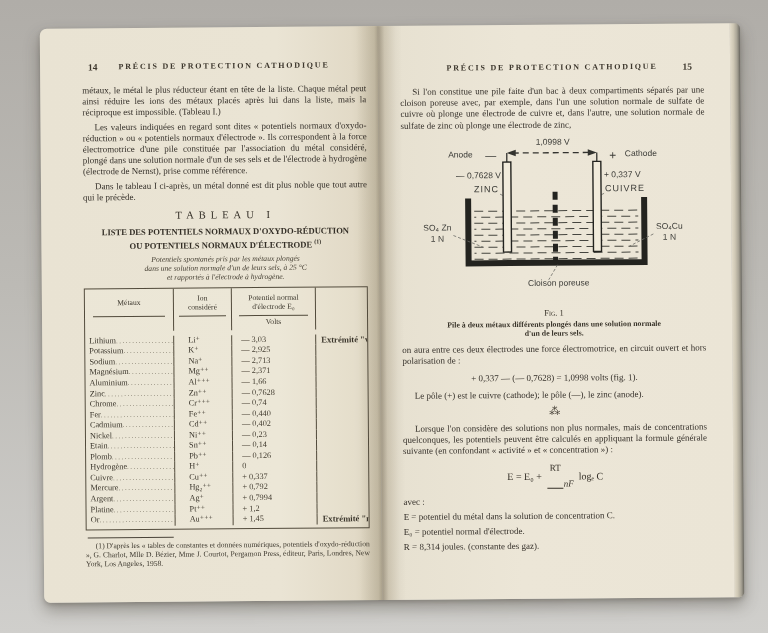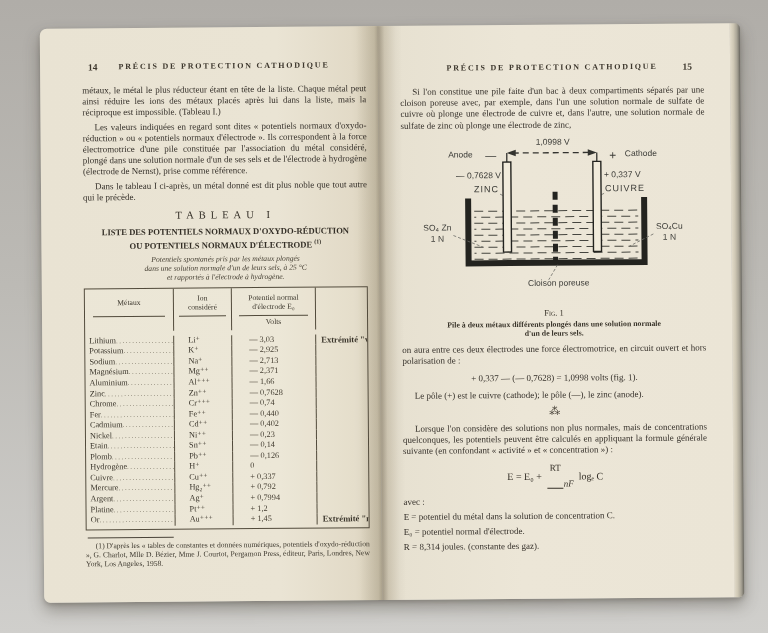--- a/index.html
+++ b/index.html
@@ -38,21 +38,21 @@
   .hc .lbls{height:22px;display:flex;flex-direction:column;justify-content:center;}
   .hc .hrule{width:82%;border-top:.9px solid #524b3c;margin-top:1px;}
   .hc .unit{height:12px;padding-top:2px;}
   .c2,.c3,.c4{border-left:1px solid #524b3c;}
   .thead-row{padding-bottom:2px;}
   .tc{box-sizing:border-box;font-size:8.3px;line-height:10.55px;color:#3a352b;white-space:nowrap;overflow:hidden;}
   .tc.m{display:flex;padding-left:4px;}
   .leader{flex:1;overflow:hidden;white-space:nowrap;color:#5a5344;}
   .leader::after{content:"..........................";letter-spacing:1.5px;font-size:7px;}
   .tc.i{padding-left:14px;}
-  .tc.v{padding-left:17px;color:#433d31;}
+  .tc.v{padding-left:9px;color:#433d31;}
   .tc.n{padding-left:5px;font-size:8.6px;font-weight:bold;}
   .trow-wrap{padding:3px 0 3px 0;}
   .fnrule{width:86px;border-top:1px solid #4a443a;margin:7px 0 3px 2px;}
   .footnote{font-size:7.6px;line-height:9.2px;text-align:justify;text-indent:10px;color:#3d382e;}
   
   .fig-wrap{width:292px;margin:3px auto 0 auto;}
   .fig-label{text-align:center;font-variant:small-caps;font-size:8.6px;margin-top:2px;color:#3a352b;}
   .fig-caption{text-align:center;font-size:7.8px;font-weight:bold;line-height:9.2px;margin:2px 0 6px 0;color:#3a352b;}
   .equation{text-align:center;font-size:9px;margin:6px 0 7px 0;}
   .separator{text-align:center;font-size:11px;margin:4px 0 5px 0;color:#4a443a;}

